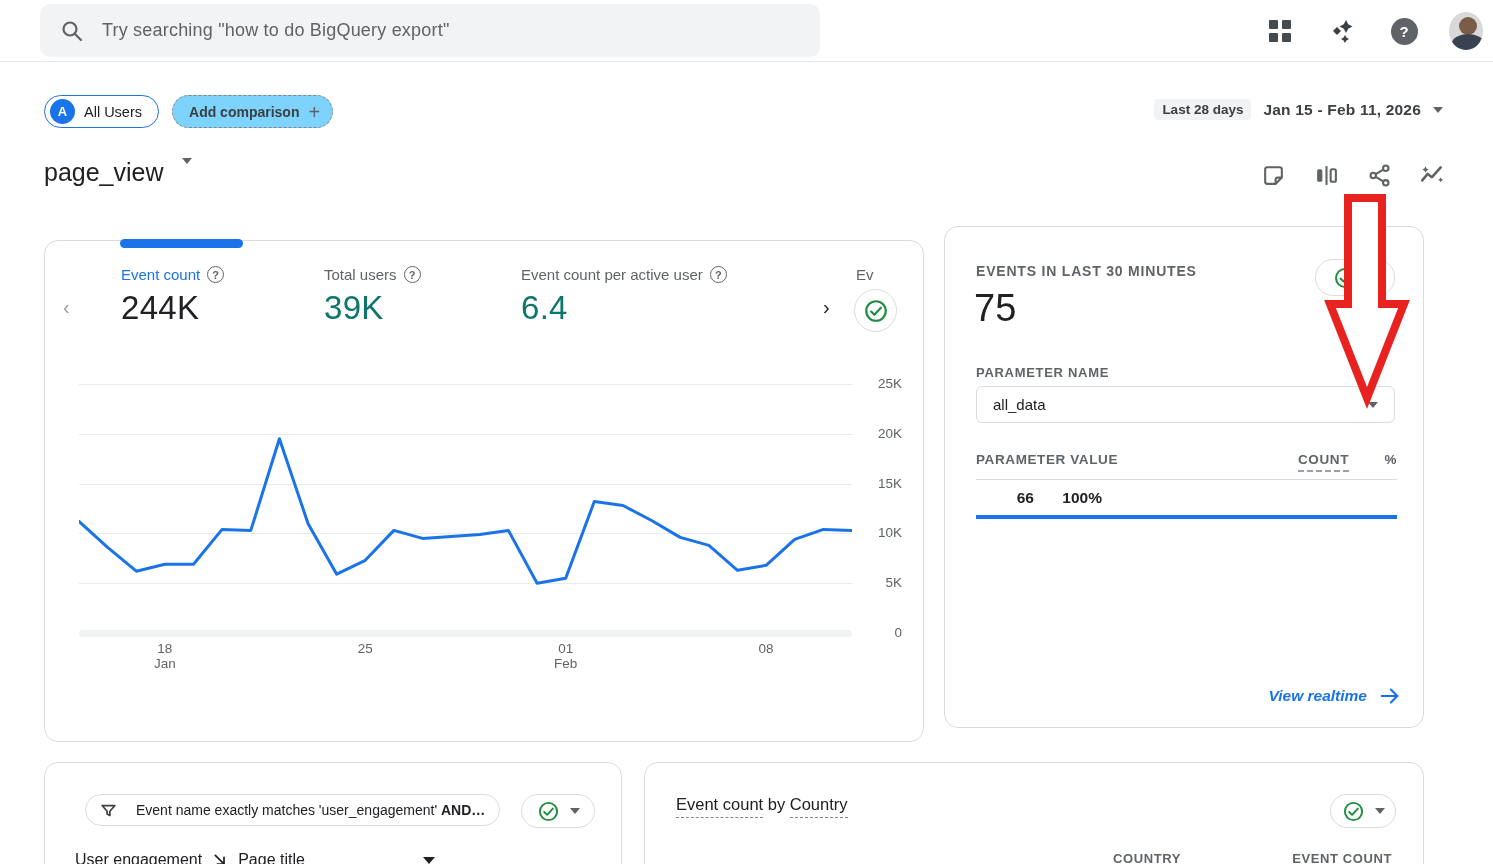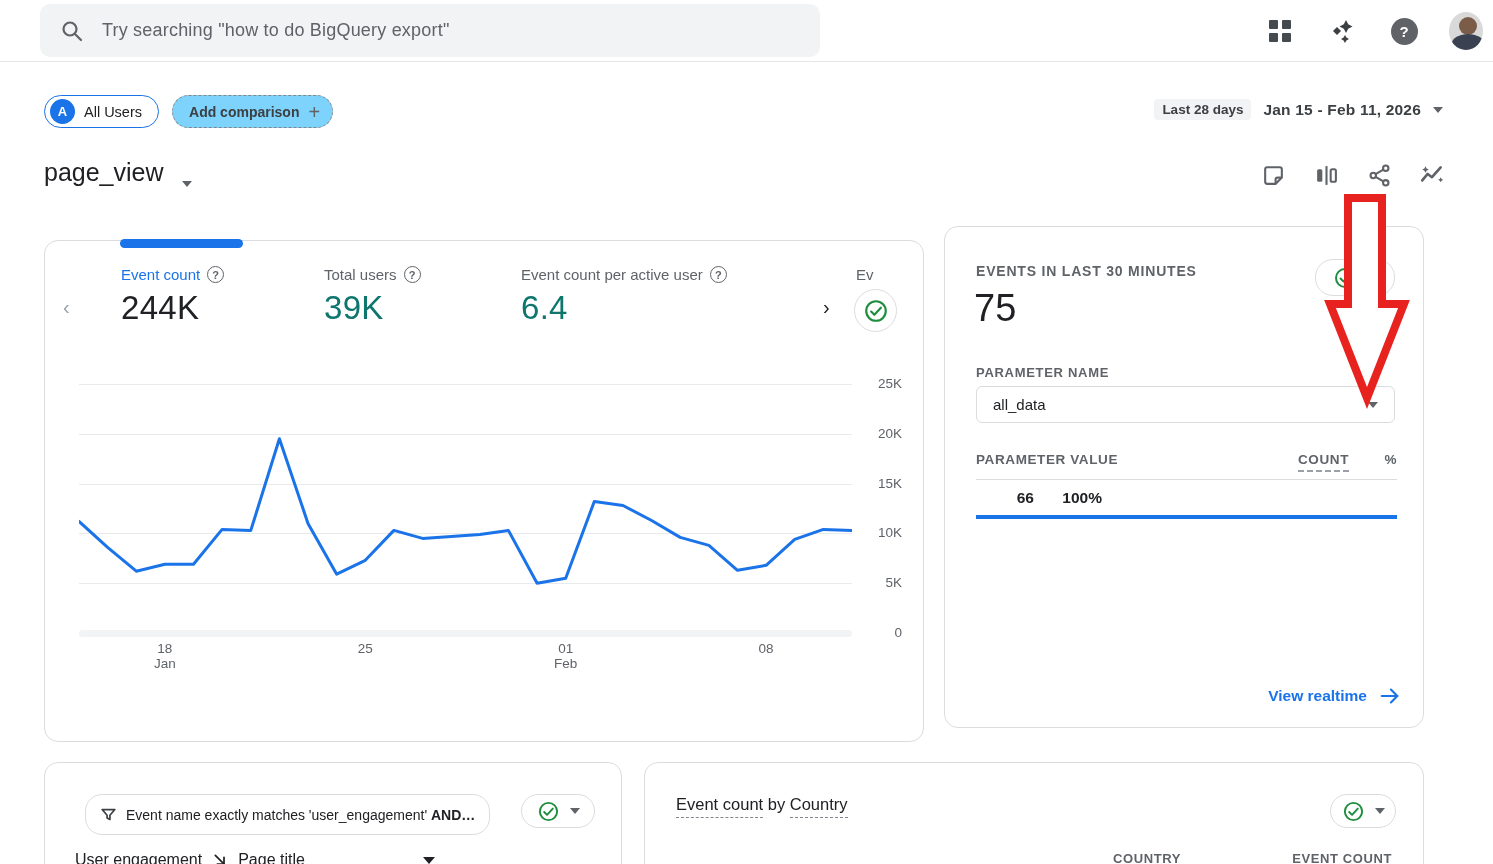--- a/index.html
+++ b/index.html
@@ -28,21 +28,21 @@
   .seg-chip .lbl { font-size:14.5px; color:#202124; }
   .cmp-chip { height:33px; border:1px dashed #80868b; border-radius:17px; background:#7dd3fc; display:flex; align-items:center; gap:9px; padding:0 12px 0 16px; cursor:pointer;text-align:center; }
   .cmp-chip .lbl { font-size:14px; font-weight:bold; color:#3c4043; }
   .plus { font-size:20px; color:#5f6368; line-height:1; }
   .date-area { position:absolute; right:50px; top:99px; display:flex; align-items:center; gap:12px; cursor:pointer; }
   .date-tag { background:#f1f3f4; border-radius:4px; padding:3px 8px; font-size:13.5px; font-weight:bold; color:#3c4043; }
   .date-text { font-size:15.5px; font-weight:bold; color:#3c4043; letter-spacing:.2px; }
   .caret { width:0; height:0; border-left:5px solid transparent; border-right:5px solid transparent; border-top:6px solid #5f6368; display:inline-block; }
 
   
-  .page-title-row { position:absolute; left:44px; top:158px; display:flex; align-items:flex-end; gap:18px; }
+  .page-title-row { position:absolute; left:44px; top:158px; display:flex; align-items:flex-start; gap:18px; }
   .page-title { font-size:25px; color:#202124; }
   .title-actions { position:absolute; right:48px; top:162px; display:flex; gap:27px; }
   .title-actions .icon-btn { width:26px; height:26px; }
 
   
   .card { position:absolute; background:#fff; border:1px solid #dadce0; border-radius:14px; }
   #chart-card { left:44px; top:240px; width:880px; height:502px; }
   #rt-card { left:944px; top:226px; width:480px; height:502px; }
   #filter-card { left:44px; top:762px; width:578px; height:140px; }
   #country-card { left:644px; top:762px; width:780px; height:140px; }
@@ -78,24 +78,24 @@
   .tbl-head .c1 { flex:1; }
   .tbl-head .c2 { width:78px; text-align:right; }
   .tbl-head .c2 span { border-bottom:2px dashed #9aa0a6; padding-bottom:3px; cursor:pointer; }
   .tbl-head .c3 { width:48px; text-align:right; }
   .tbl-divider { position:absolute; left:31px; top:252px; width:421px; height:1px; background:#dadce0; }
   .tbl-row { position:absolute; left:31px; top:262px; width:421px; display:flex; align-items:center; font-size:15.5px; color:#202124; font-weight:bold; }
   .tbl-row .c1 { flex:1; }
   .tbl-row .c2 { width:58px; text-align:right; }
   .tbl-row .c3 { width:68px; text-align:right; }
   .row-bar { position:absolute; left:31px; top:288px; height:4px; background:#1a73e8; }
-  .view-rt { position:absolute; right:22px; top:458px; display:flex; align-items:center; gap:12px; color:#1a73e8; font-size:15.5px; font-weight:bold; cursor:pointer; }
-
-  
-  .filter-pill { position:absolute; left:40px; top:31px; height:41px; max-width:430px; border:1px solid #dadce0; border-radius:17px; display:flex; align-items:center; gap:9px; padding:0 14px; cursor:pointer; white-space:nowrap; }
+  .view-rt { position:absolute; right:22px; top:458px; display:flex; align-items:center; gap:12px; color:#1a73e8; font-size:15.5px; font-weight:bold; cursor:pointer;font-style:italic; }
+
+  
+  .filter-pill { position:absolute; left:40px; top:31px; height:32px; max-width:430px; border:1px solid #dadce0; border-radius:17px; display:flex; align-items:center; gap:19px; padding:0 14px; cursor:pointer; white-space:nowrap; }
   .filter-pill .txt { font-size:14px; color:#202124; overflow:hidden; text-overflow:ellipsis; }
   .filter-check { left:476px; top:31px; width:74px; height:34px; }
   .crumb { position:absolute; left:30px; top:88px; display:flex; align-items:center; gap:10px; font-size:16px; color:#202124; }
   .crumb .dd { margin-left:108px; }
   .crumb-caret { width:0;height:0;border-left:6px solid transparent;border-right:6px solid transparent;border-top:7px solid #202124; }
 
   
   .cc-title { position:absolute; left:31px; top:32px; font-size:16.5px; color:#202124; cursor:pointer; }
   .dashed-u { border-bottom:1px dashed #80868b; padding-bottom:4px; }
   .cc-check { right:27px; top:31px; width:66px; height:34px; }

